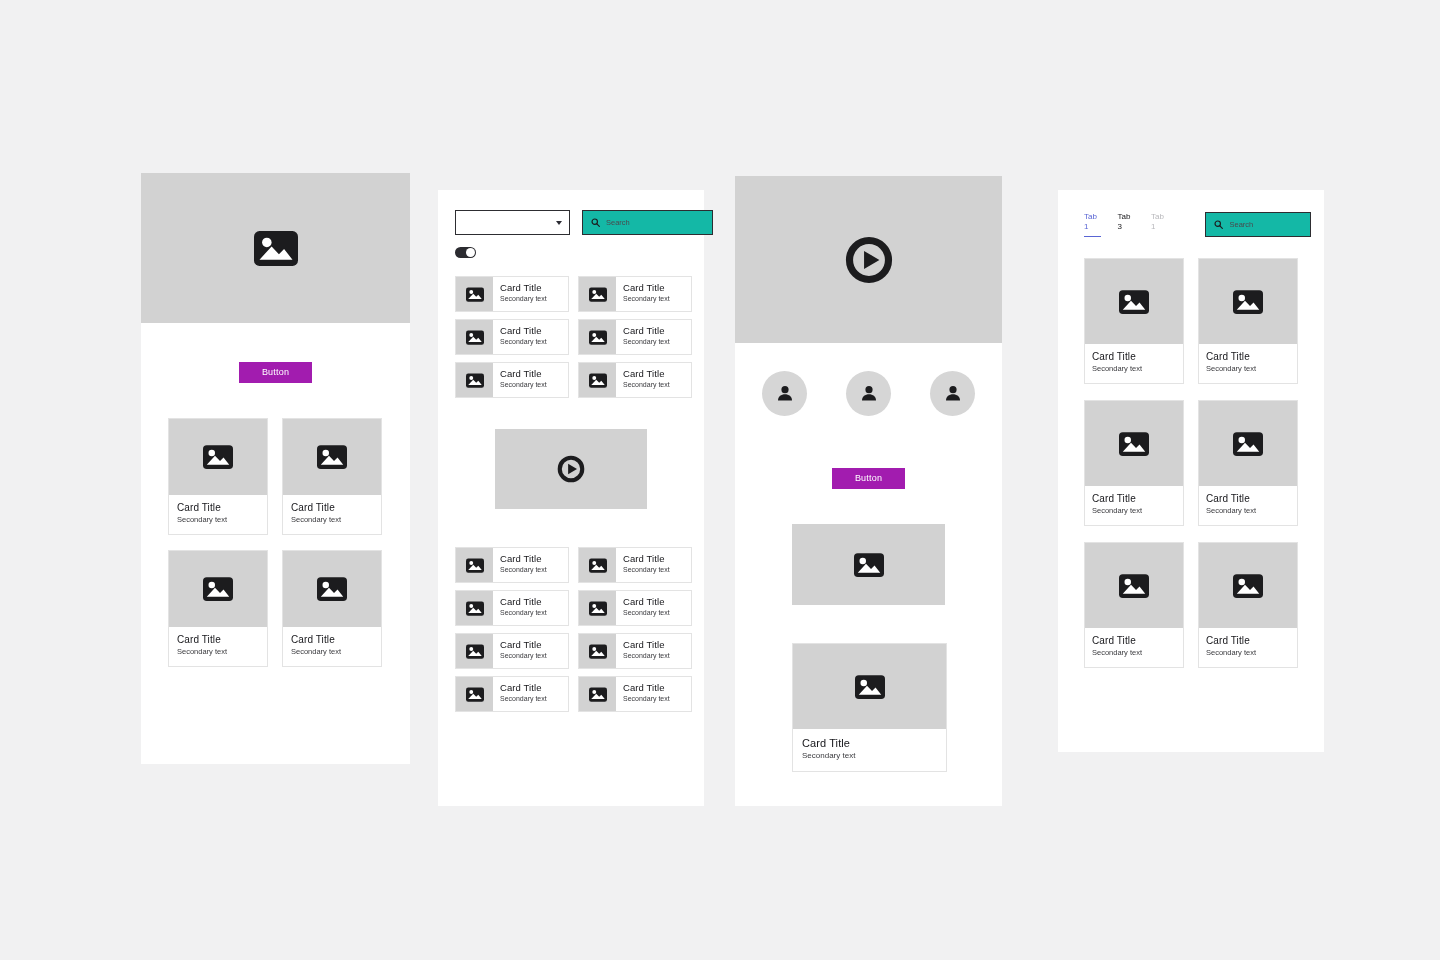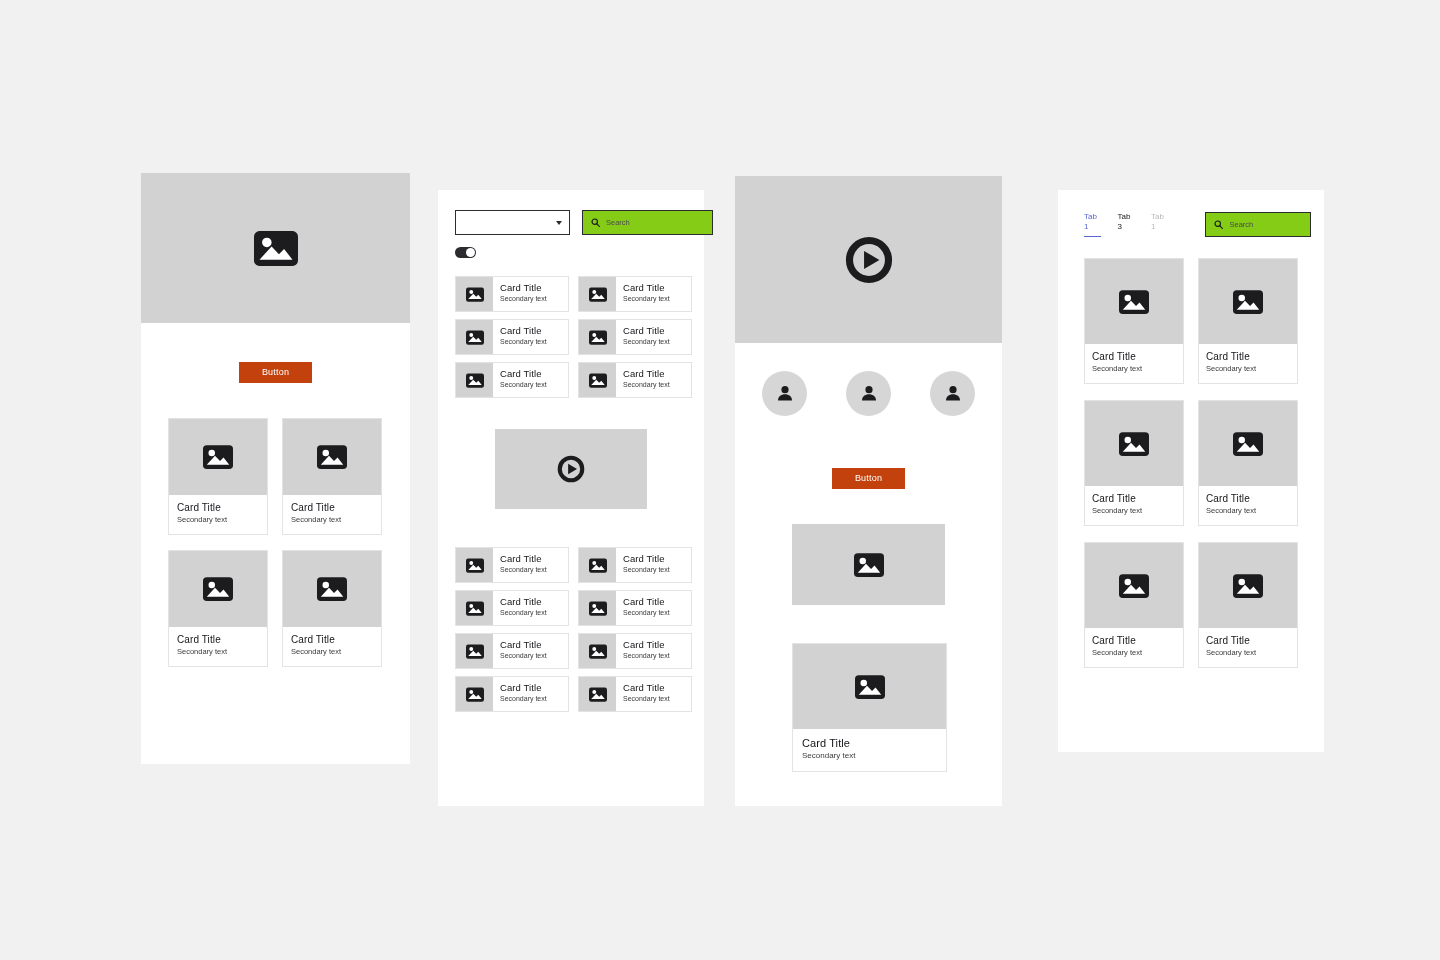--- a/index.html
+++ b/index.html
@@ -36,21 +36,21 @@
   }
 
   
   #panel1 { left: 141px; top: 173px; width: 269px; height: 591px; }
   #p1-hero { position: absolute; left: 0; top: 0; width: 269px; height: 150px; }
   #p1-btn-wrap {
     position: absolute; left: 0; top: 150px; width: 269px; height: 98px;
     display: flex; align-items: center; justify-content: center;
   }
   .dark-button {
-    background: #c2410c;
+    background: #a21caf;
     color: #ffffff;
     border: none;
     font-size: 9px;
     font-weight: 400;
     font-family: "Liberation Sans", sans-serif;
     letter-spacing: .2px;
     padding: 0;
     width: 73px; height: 21px;
     line-height: 21px;
     text-align: center;
@@ -102,21 +102,21 @@
     position: absolute; right: 7px; top: 50%;
     transform: translateY(-50%);
     width: 0; height: 0;
     border-left: 3.5px solid transparent;
     border-right: 3.5px solid transparent;
     border-top: 4px solid #2b2b33;
   }
   .search-box {
     height: 23px;
     border: 1px solid #2d2d31;
-    background: #84cc16;
+    background: #14b8a6;
     display: flex; align-items: center;
     padding: 0 8px;
     gap: 6px;
     cursor: text;
   }
   #p2-search { width: 113px; box-sizing: content-box; }
   .search-ico { flex: 0 0 auto; }
   .search-ph {
     font-size: 7.5px;
     color: #4a4a4e;

